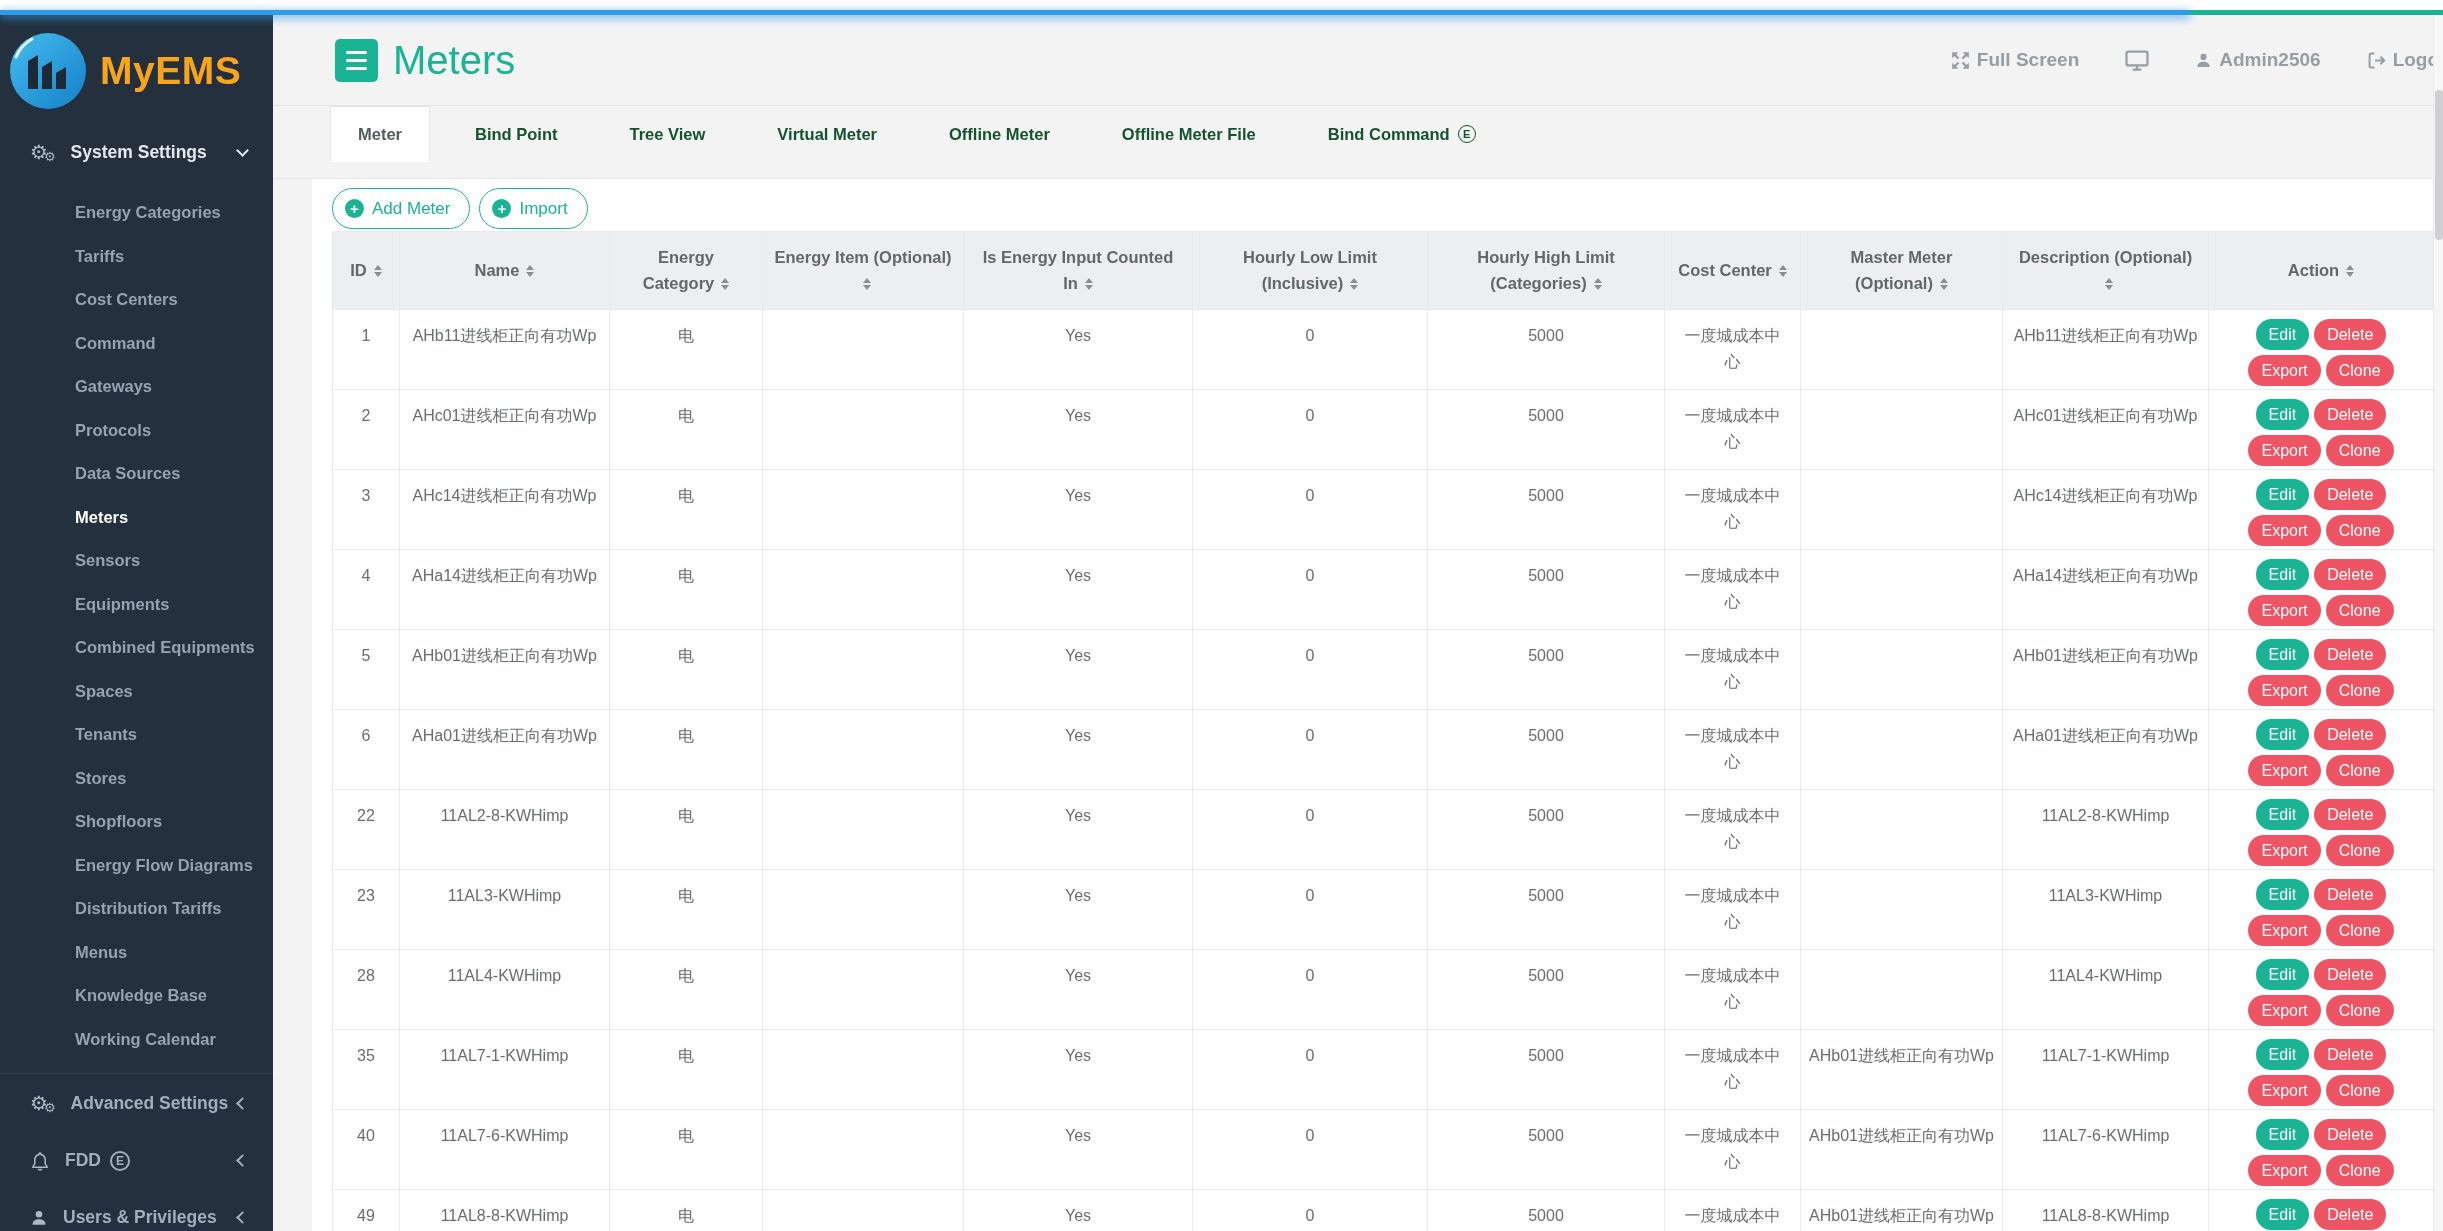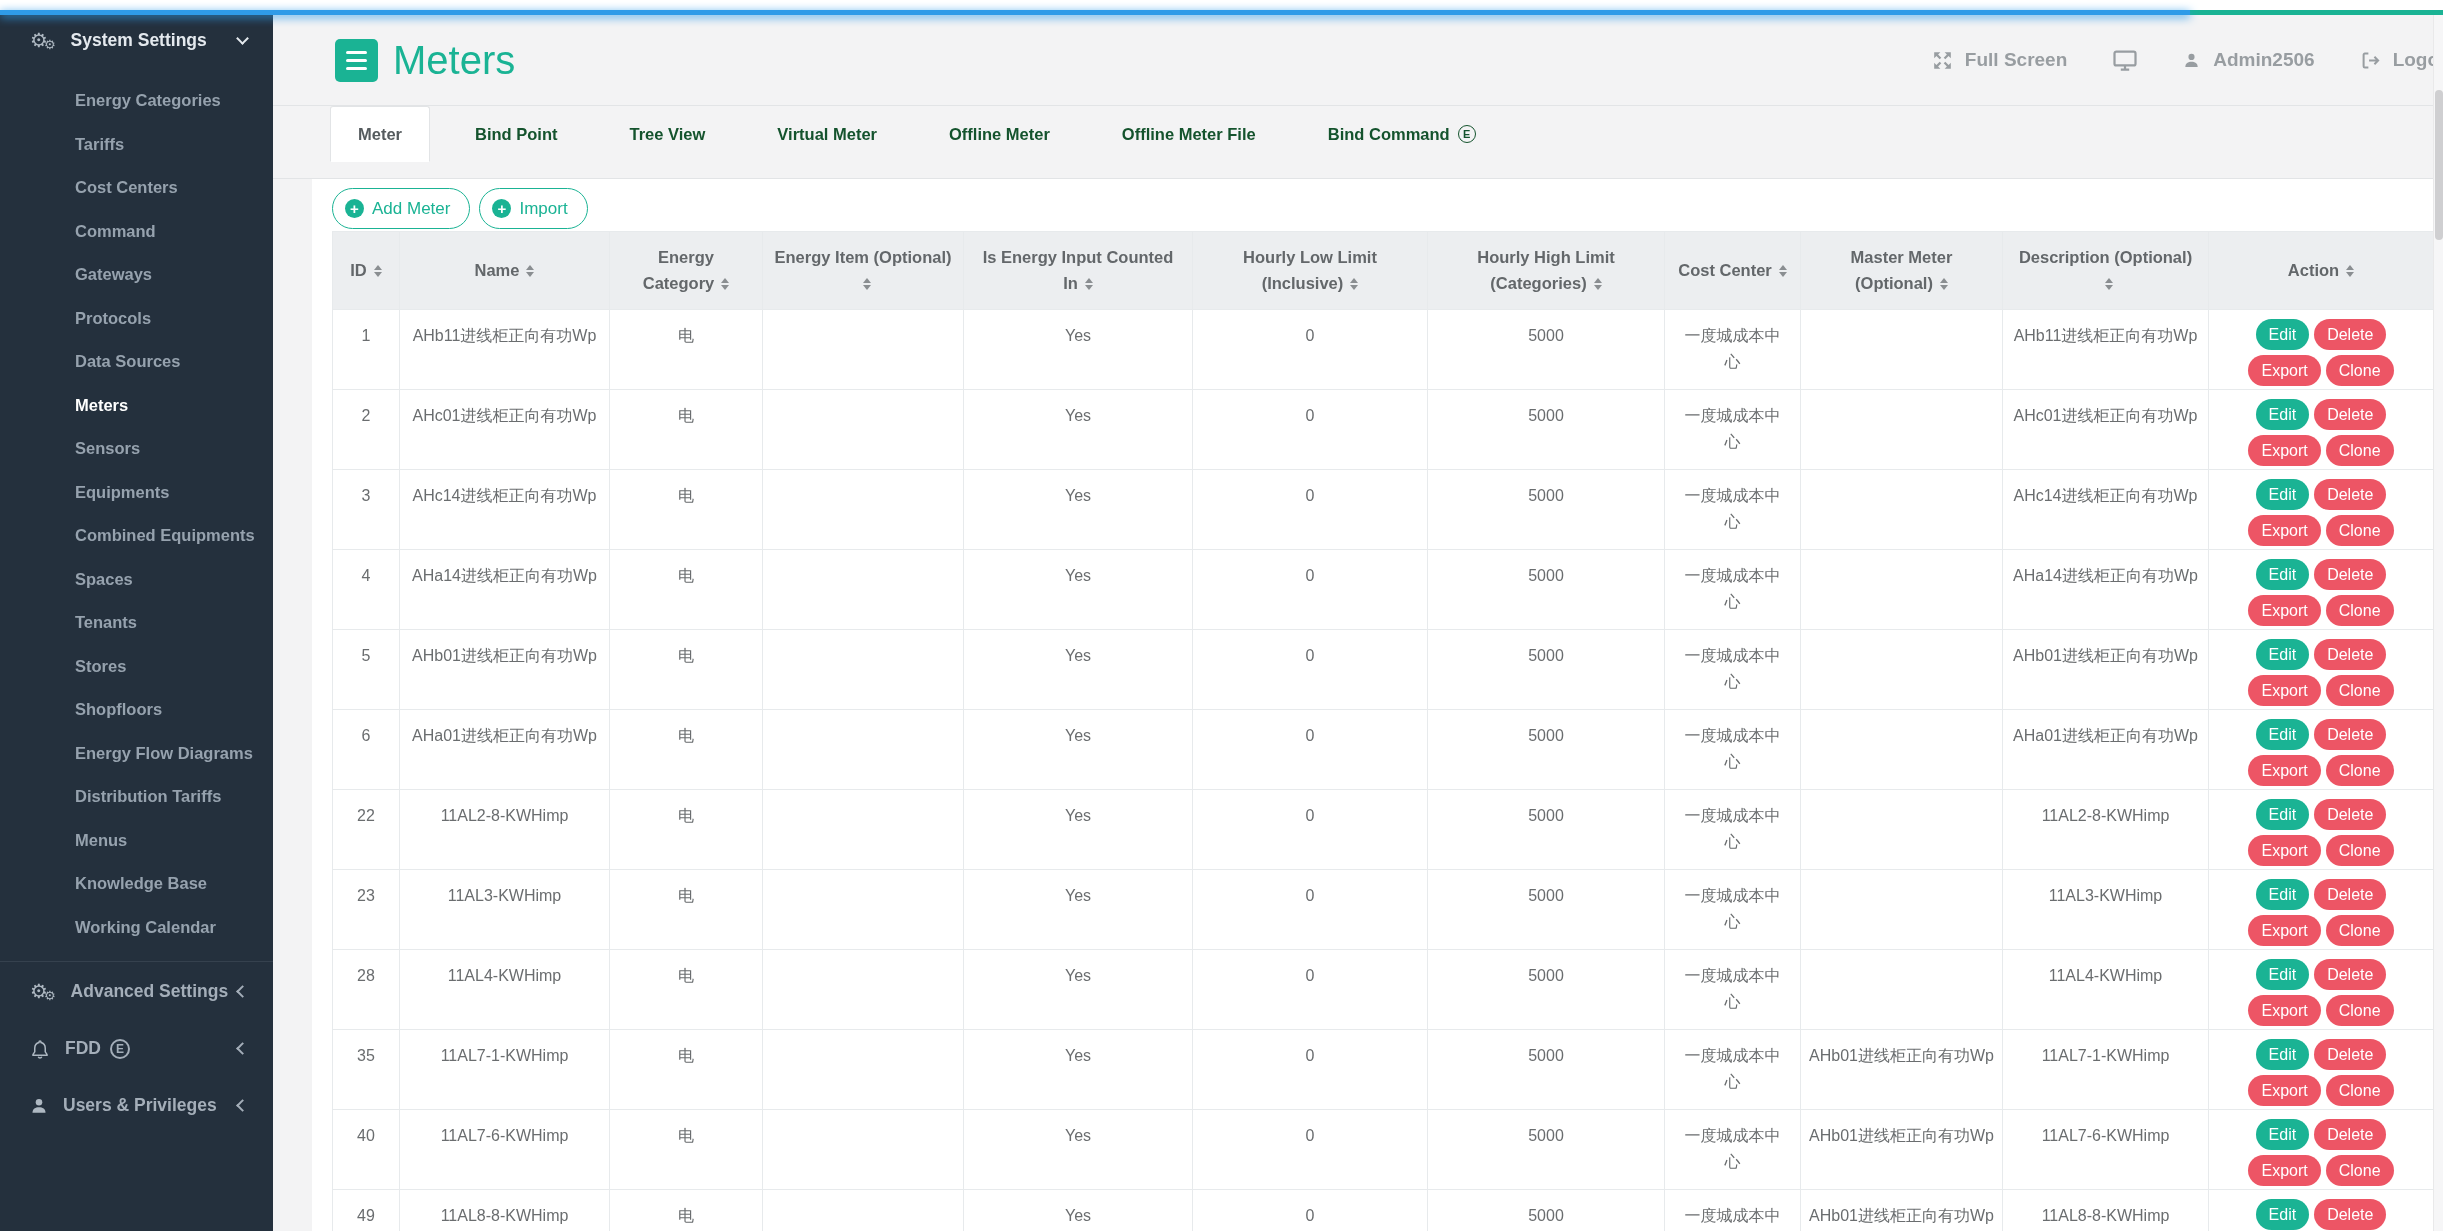--- a/index.html
+++ b/index.html
@@ -31,21 +31,21 @@
   .side-divider{border-top:1px solid #35414e;margin-top:12px;}
   .nav-section.collapsed{padding:18px 26px 18px 30px;color:#a4aeb9;}
   .circle-badge{width:20px;height:20px;border:2px solid currentColor;border-radius:50%;display:inline-flex;align-items:center;justify-content:center;font-size:12px;font-weight:bold;margin-left:9px;flex:none;}
   
   .main{flex:1;position:relative;background:#f3f3f4;overflow:hidden;}
   .header-band{height:91px;border-bottom:1px solid #e2e4e6;display:flex;align-items:center;padding-left:62px;position:relative;}
   .hamburger{width:43px;height:43px;border-radius:5px;background:var(--accent);display:flex;flex-direction:column;justify-content:center;align-items:center;gap:5px;border:none;cursor:pointer;flex:none;}
   .hamburger i{display:block;width:21px;height:3px;background:#fff;border-radius:2px;}
   .page-title{font-size:40px;color:var(--accent);margin-left:15px;font-weight:500;}
   .topbar-right{position:absolute;right:-14px;top:0;height:100%;display:flex;align-items:center;gap:46px;color:#989da1;font-weight:bold;font-size:19px;white-space:nowrap;}
-  .tb-item{display:flex;align-items:center;gap:13px;cursor:pointer;color:#989da1;}
+  .tb-item{display:flex;align-items:center;gap:7px;cursor:pointer;color:#989da1;}
   .tb-item svg{flex:none;}
   
   .tab-strip{height:73px;display:flex;align-items:flex-start;padding-left:57px;border-bottom:1px solid #e2e4e6;}
   .tab{height:56px;display:flex;align-items:center;padding:0 27px;font-size:16.5px;font-weight:bold;color:#14532d;cursor:pointer;margin-right:18px;white-space:nowrap;}
   .tab.active{background:#fff;color:#555b5e;border:1px solid #e2e4e6;border-bottom:1px solid #fff;margin-bottom:-1px;border-radius:3px 3px 0 0;}
   .tab-badge{width:18px;height:18px;border:1.5px solid currentColor;border-radius:50%;display:inline-flex;align-items:center;justify-content:center;font-size:11px;font-weight:bold;margin-left:8px;flex:none;}
   
   .panel{position:absolute;top:164px;left:39px;right:10px;bottom:-60px;background:#fff;padding:9px 0 0 20px;}
   .toolbar{display:flex;gap:9px;}
   .btn-outline{height:41px;border:1px solid var(--accent);border-radius:21px;background:#fff;color:var(--accent);font-size:17px;font-weight:500;display:inline-flex;align-items:center;gap:8px;padding:0 19px 0 12px;cursor:pointer;font-family:inherit;}
@@ -73,20 +73,38 @@
 <body>
 
 <div class="top-strip"></div>
 <div class="progress-line">
   <div class="progress-blue"></div>
 </div>
 
 <div class="app">
 
   <div class="sidebar">
+    <div class="logo-row">
+      <span style="display:inline-flex;">
+        <svg width="80" height="80" viewBox="0 0 80 80">
+          <defs>
+            <linearGradient id="lg" x1="0" y1="0" x2="1" y2="1">
+              <stop offset="0" stop-color="#45bdf0"></stop>
+                <stop offset="1" stop-color="#1480c6"></stop>
+            </linearGradient>
+          </defs>
+          <circle cx="40" cy="40" r="38" fill="url(#lg)"></circle>
+          <path d="M20 58 V30 l10 -6 v34 z" fill="#1c2a38"></path>
+          <path d="M34 58 V36 l10 -6 v28 z" fill="#1c2a38"></path>
+          <path d="M48 58 V42 l10 -6 v22 z" fill="#1c2a38"></path>
+          <path d="M8 26 A38 38 0 0 1 24 8" fill="none" stroke="#ffffff" stroke-width="3" stroke-linecap="round" opacity=".85"></path>
+        </svg>
+      </span>
+      <span class="brand-text">MyEMS</span>
+    </div>
 
     <div class="nav-section">
       <span class="sec-icon">
           <span class="cog-glyph">⚙</span>
           <span class="cog-glyph" style="font-size:13px;margin-left:-4px;margin-top:9px;">⚙</span>
         </span>
       <span>System Settings</span>
       <span class="chev down"></span>
     </div>
 

